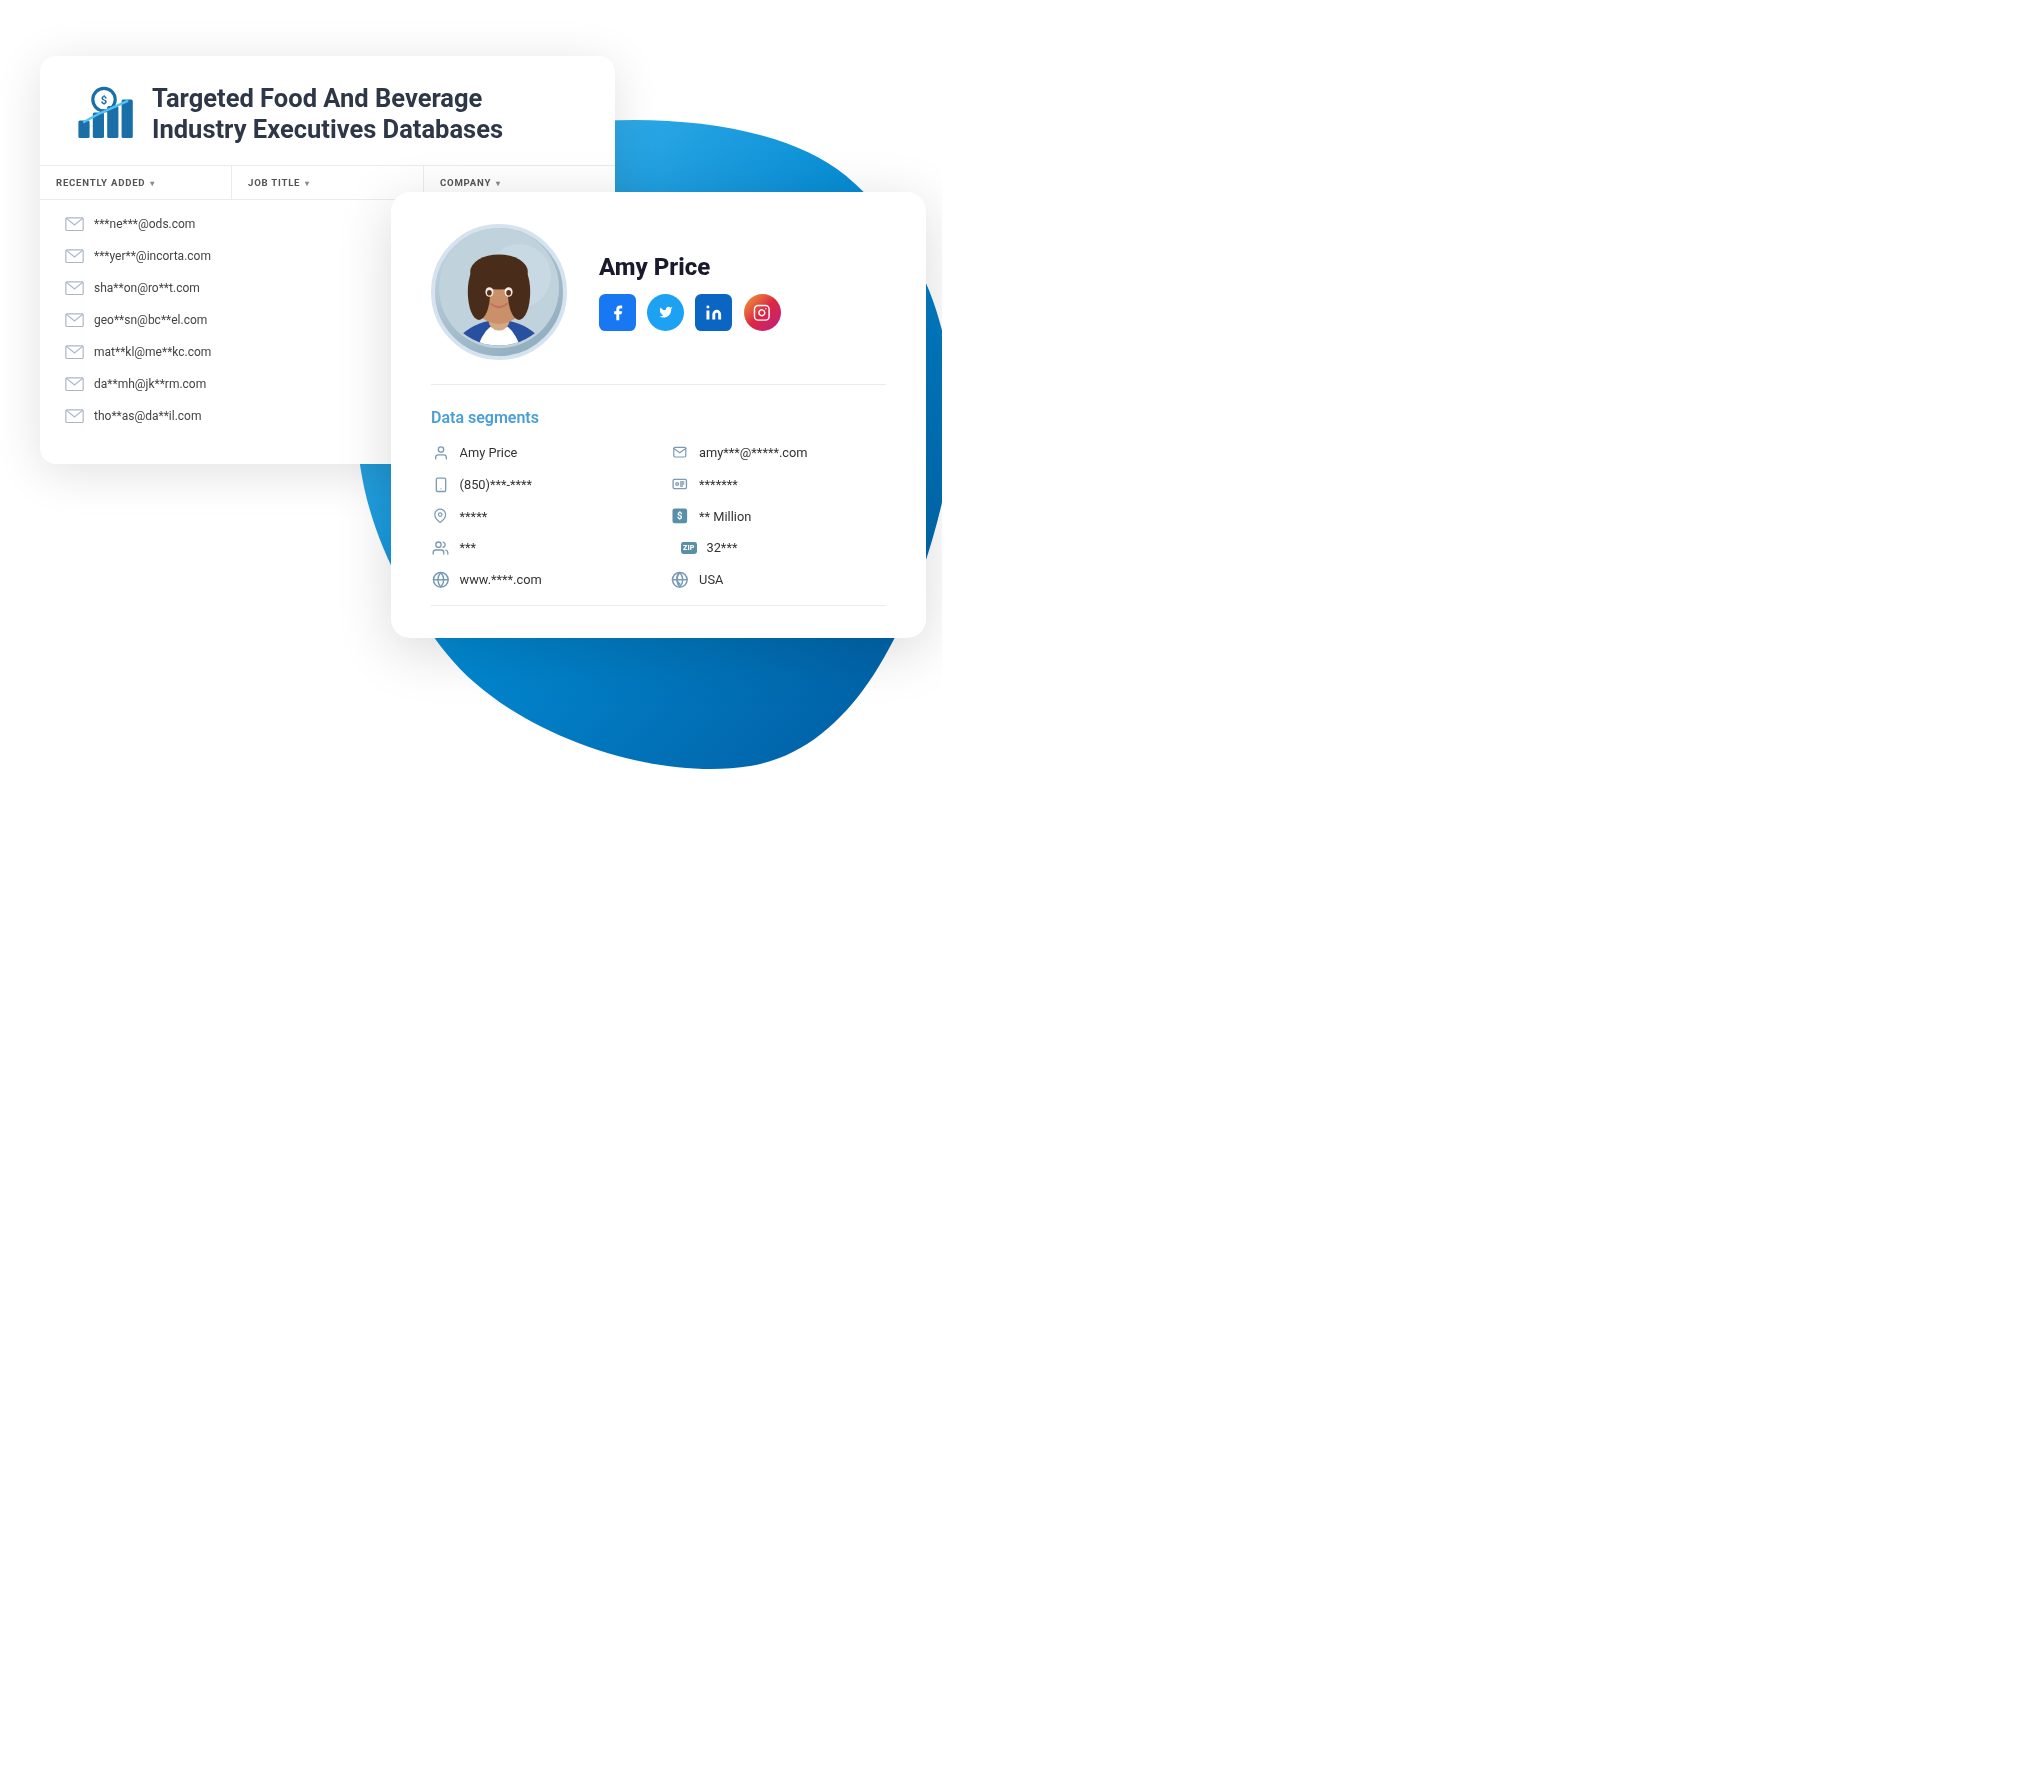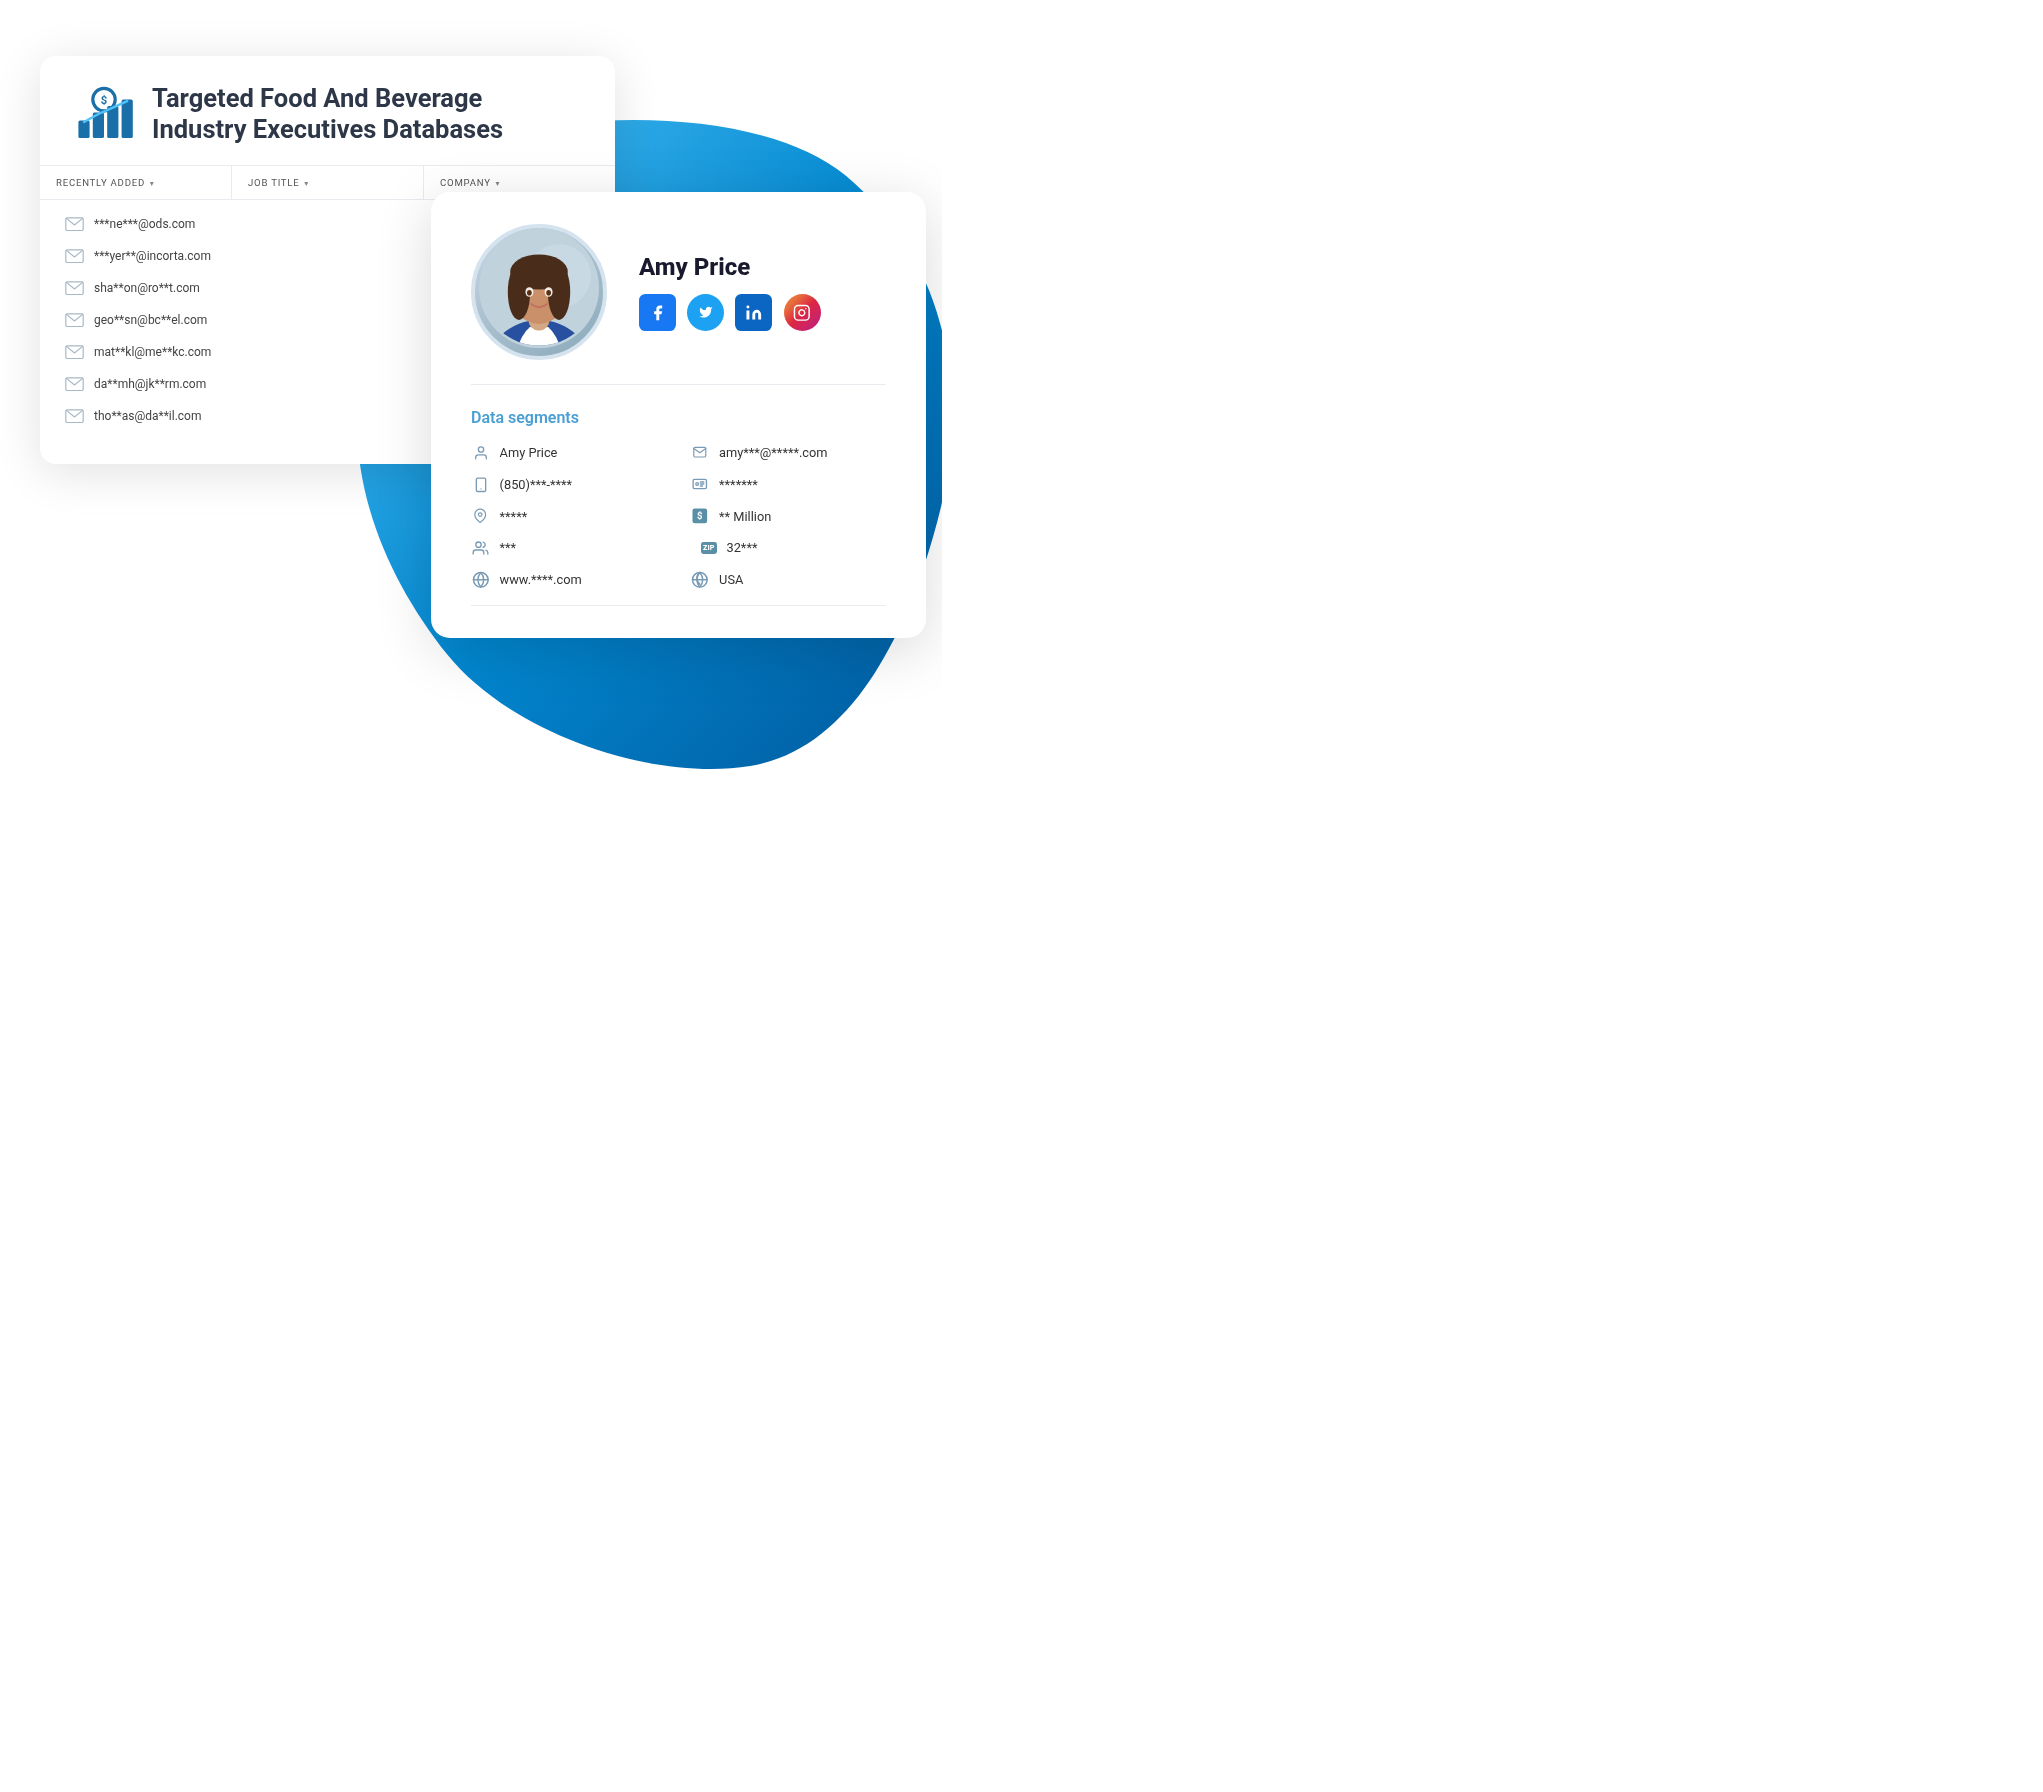--- a/index.html
+++ b/index.html
@@ -68,21 +68,21 @@
     .filter-bar {
       display: flex;
       border-top: 0.8px solid #e8ecf0;
       border-bottom: 0.8px solid #e8ecf0;
     }
 
     .filter-item {
       flex: 1;
       padding: 11.2px 16px;
       font-size: 9.6px;
-      font-weight: 400;
+      font-weight: 700;
       letter-spacing: 0.08em;
       color: #555;
       display: flex;
       align-items: flex-end;
       gap: 4.8px;
       cursor: pointer;
       border-right: 0.8px solid #e8ecf0;
     }
     .filter-item:last-child { border-right: none; }
 
@@ -112,21 +112,21 @@
       display: flex;
       align-items: center;
       justify-content: center;
     }
 
     
     .profile-card {
       position: absolute;
       top: 160px;
       right: -24px;
-      width: 495px;
+      width: 535px;
       background: #fff;
       border-radius: 19px;
       box-shadow: 0 12.8px 56px rgba(0,0,0,0.15);
       z-index: 3;
       padding: 32px 40px;
     }
 
     .profile-top {
       display: flex;
       align-items: center;

